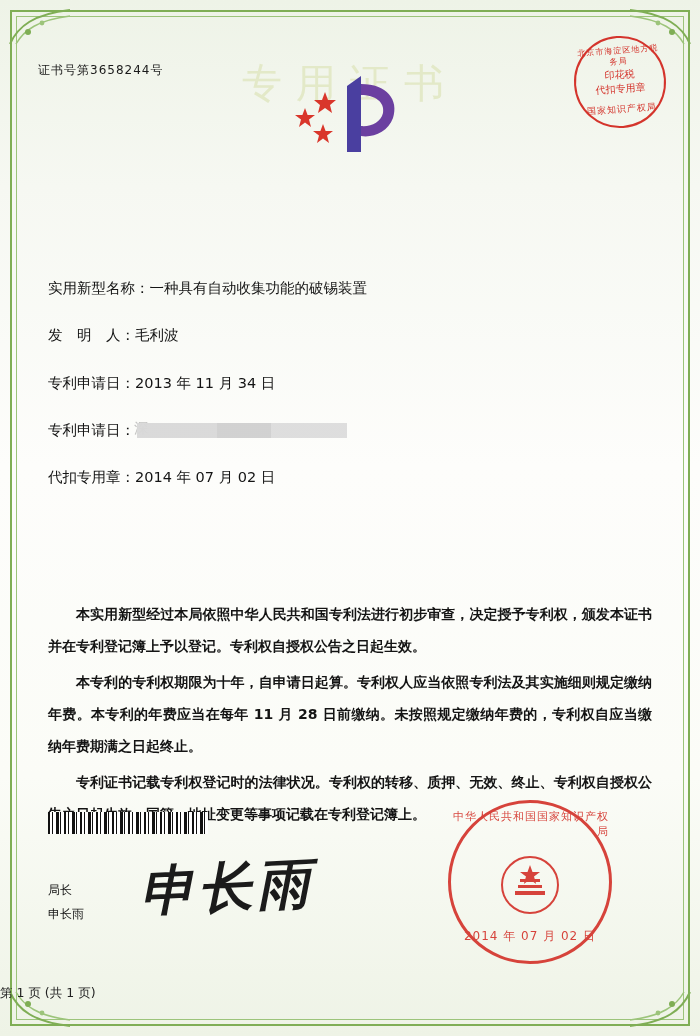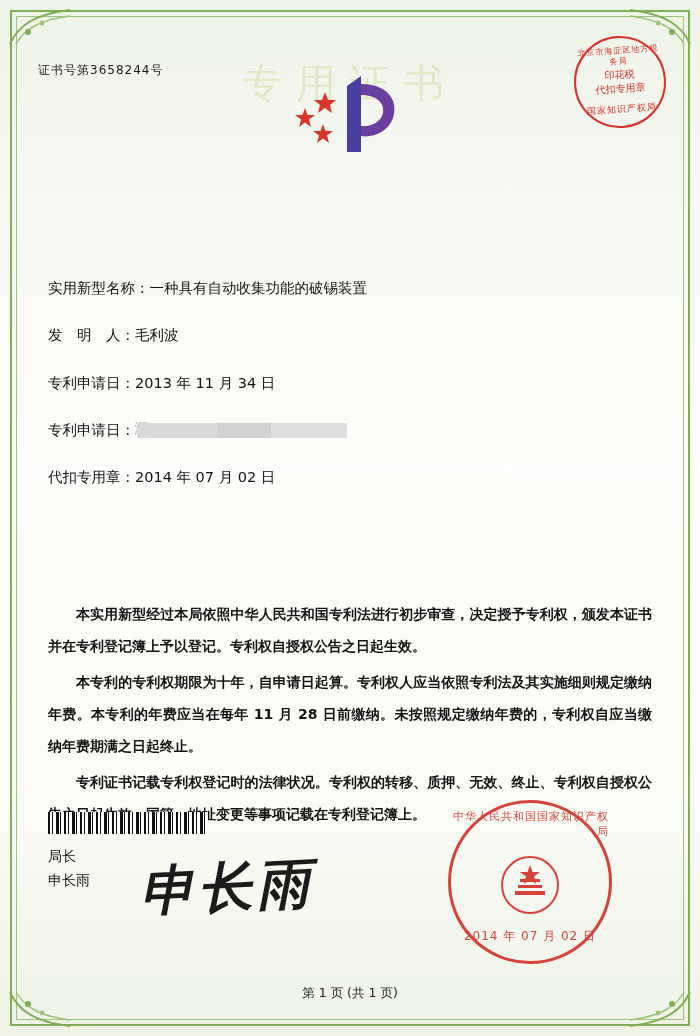--- a/index.html
+++ b/index.html
@@ -106,22 +106,22 @@
   .body-text p{margin:0 0 4px 0;text-indent:28px;}
 
   .barcode{
     position:absolute;left:48px;top:812px;width:160px;height:22px;
     background:repeating-linear-gradient(90deg,
       #111 0 2px, #fff 2px 4px, #111 4px 5px, #fff 5px 8px,
       #111 8px 11px, #fff 11px 12px, #111 12px 13px, #fff 13px 16px);
   }
 
   .signature-block{
-    position:absolute;left:48px;top:844px;
-    font-size:14px;color:#141414;line-height:24px;
+    position:absolute;left:48px;top:878px;
+    font-size:12px;color:#141414;line-height:24px;
   }
   .sig-script{
     position:absolute;left:140px;top:852px;
     font-size:54px;color:#1b1b1b;
     font-family:"DejaVu Serif","Liberation Serif",serif;
     font-style:italic;font-weight:bold;
     letter-spacing:4px;
     transform:rotate(-3deg);
   }
 
@@ -139,21 +139,21 @@
     position:absolute;left:50%;top:52%;transform:translate(-50%,-50%);
     width:66px;height:60px;
   }
   .stamp-main .date{
     position:absolute;left:0;right:0;bottom:16px;text-align:center;
     font-size:12px;letter-spacing:1px;
   }
 
   .footer{
     position:absolute;left:0;right:0;bottom:34px;
-    text-align:center;font-size:12.5px;color:#222;
+    text-align:left;font-size:12.5px;color:#222;
   }
 </style>
 </head>
 <body>
 
 <div class="page">
 
   <div class="border-outer"></div>
   <div class="border-inner"></div>
 

